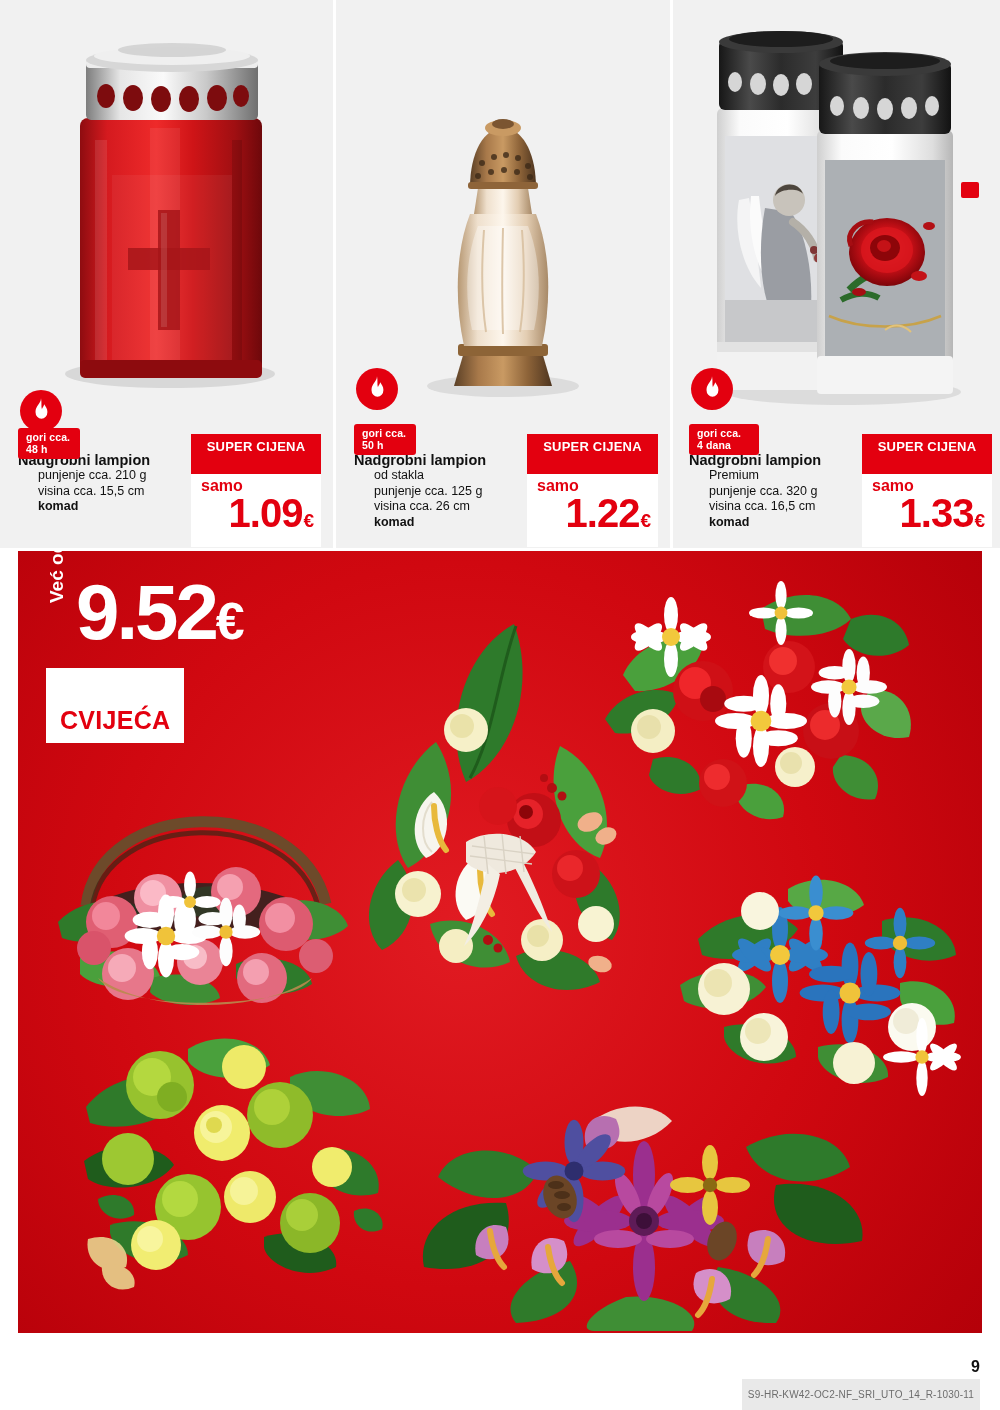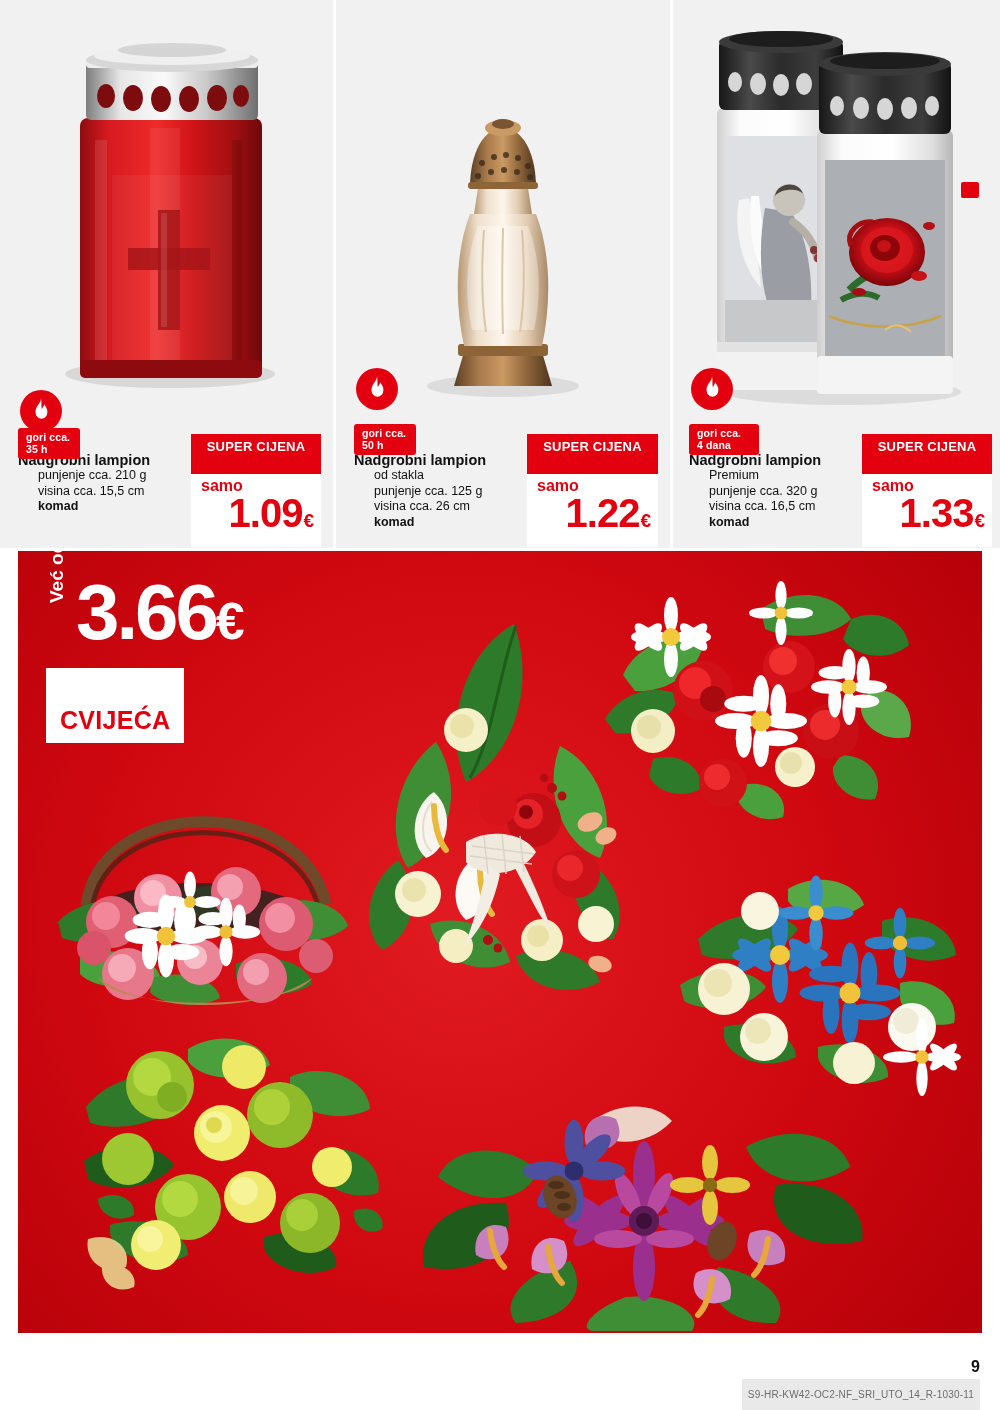--- a/index.html
+++ b/index.html
@@ -261,21 +261,21 @@
     </div>
 
     <div class="flame-badge" style="left:20px; top:390px;">
       <svg viewBox="0 0 24 28" xmlns="http://www.w3.org/2000/svg">
           <path d="M12 0C12 6 6 8 6 15a6.5 7.5 0 0 0 13 0c0-4-2-6-3.5-8.5C15 9 13.5 10 13 12c-1-3 0-8-1-12z" fill="#ffffff"></path>
         </svg>
     </div>
 
     <div class="burn-pill" style="left:18px; top:428px; width:62px;">
       <span>gori cca.</span><br>
-      <span>35 h</span>
+      <span>48 h</span>
     </div>
 
     <div class="prod-info">
       <div class="prod-title">Nadgrobni lampion</div>
       <div class="prod-desc">
         <span>punjenje cca. 210 g</span><br>
         <span>visina cca. 15,5 cm</span><br>
         <b>komad</b>
       </div>
     </div>
@@ -508,21 +508,21 @@
       </div>
     </div>
   </div>
 </div>
 
 <div class="banner">
 
   <div class="banner-head">
     <div class="vecod">Već od</div>
     <div class="banner-price">
-      <span>3.66</span><span class="eur">€</span>
+      <span>9.52</span><span class="eur">€</span>
     </div>
     <div class="banner-title">
       <br>
       <span>CVIJEĆA</span>
     </div>
   </div>
 
   <svg class="arr" style="left:575px; top:20px;" width="330" height="280" viewBox="0 0 330 280" xmlns="http://www.w3.org/2000/svg">
     <g>
       <path d="M168 38 C200 16 244 20 258 48 C240 66 200 70 172 58 Z" fill="#3f8e35"></path>

